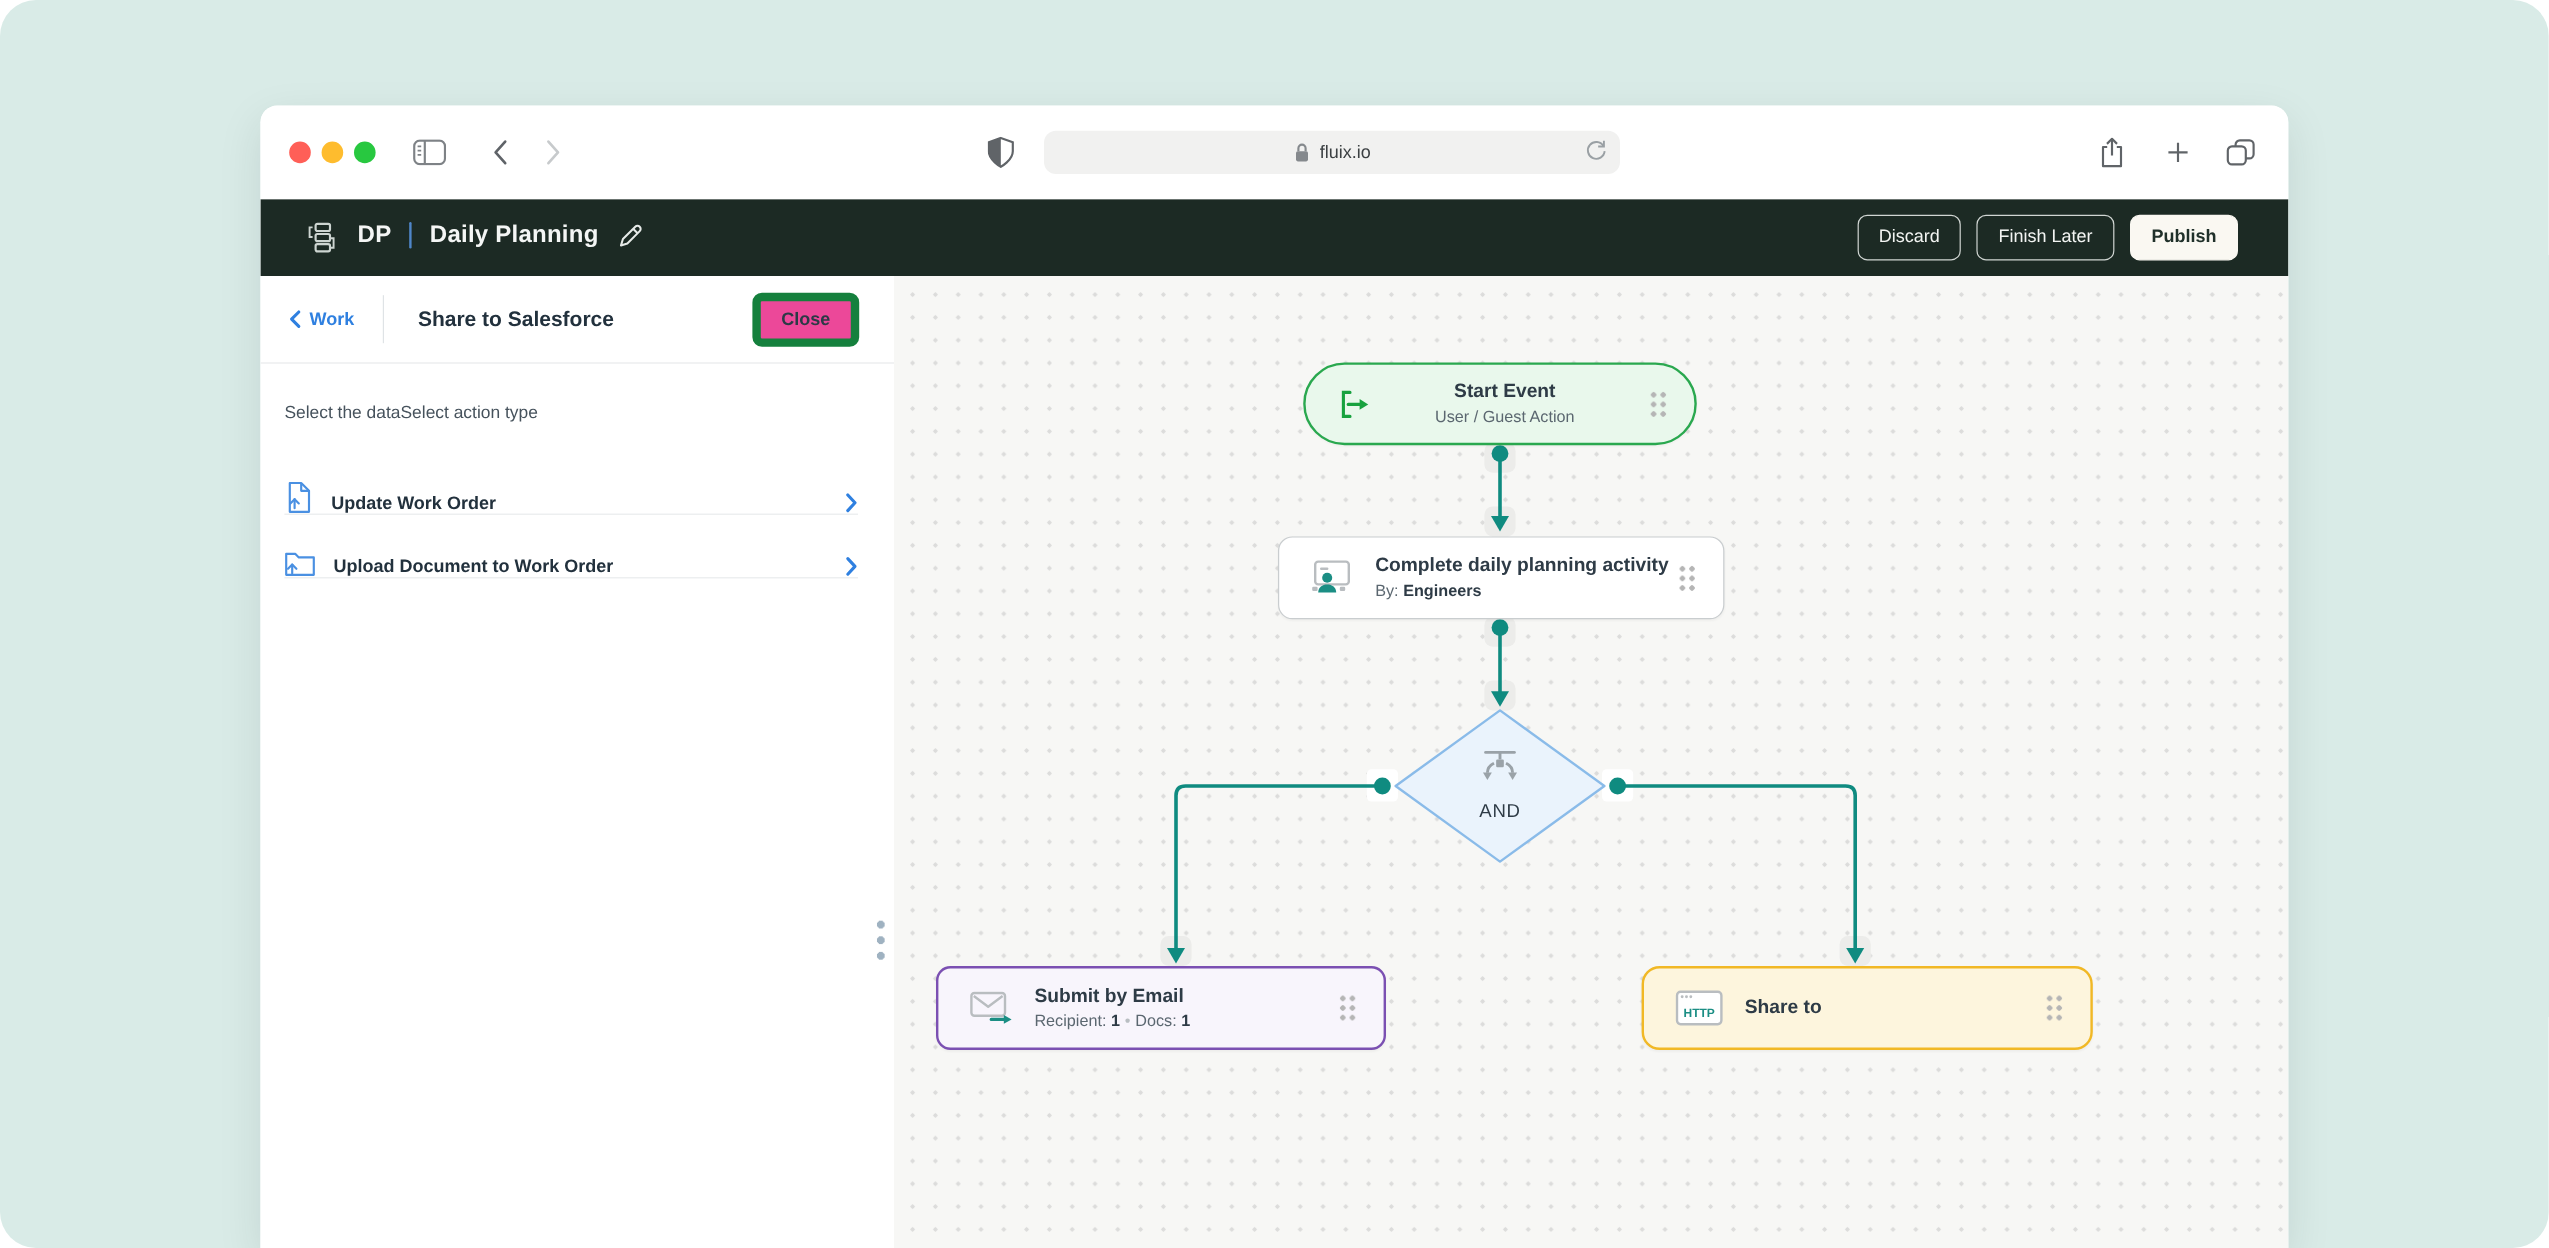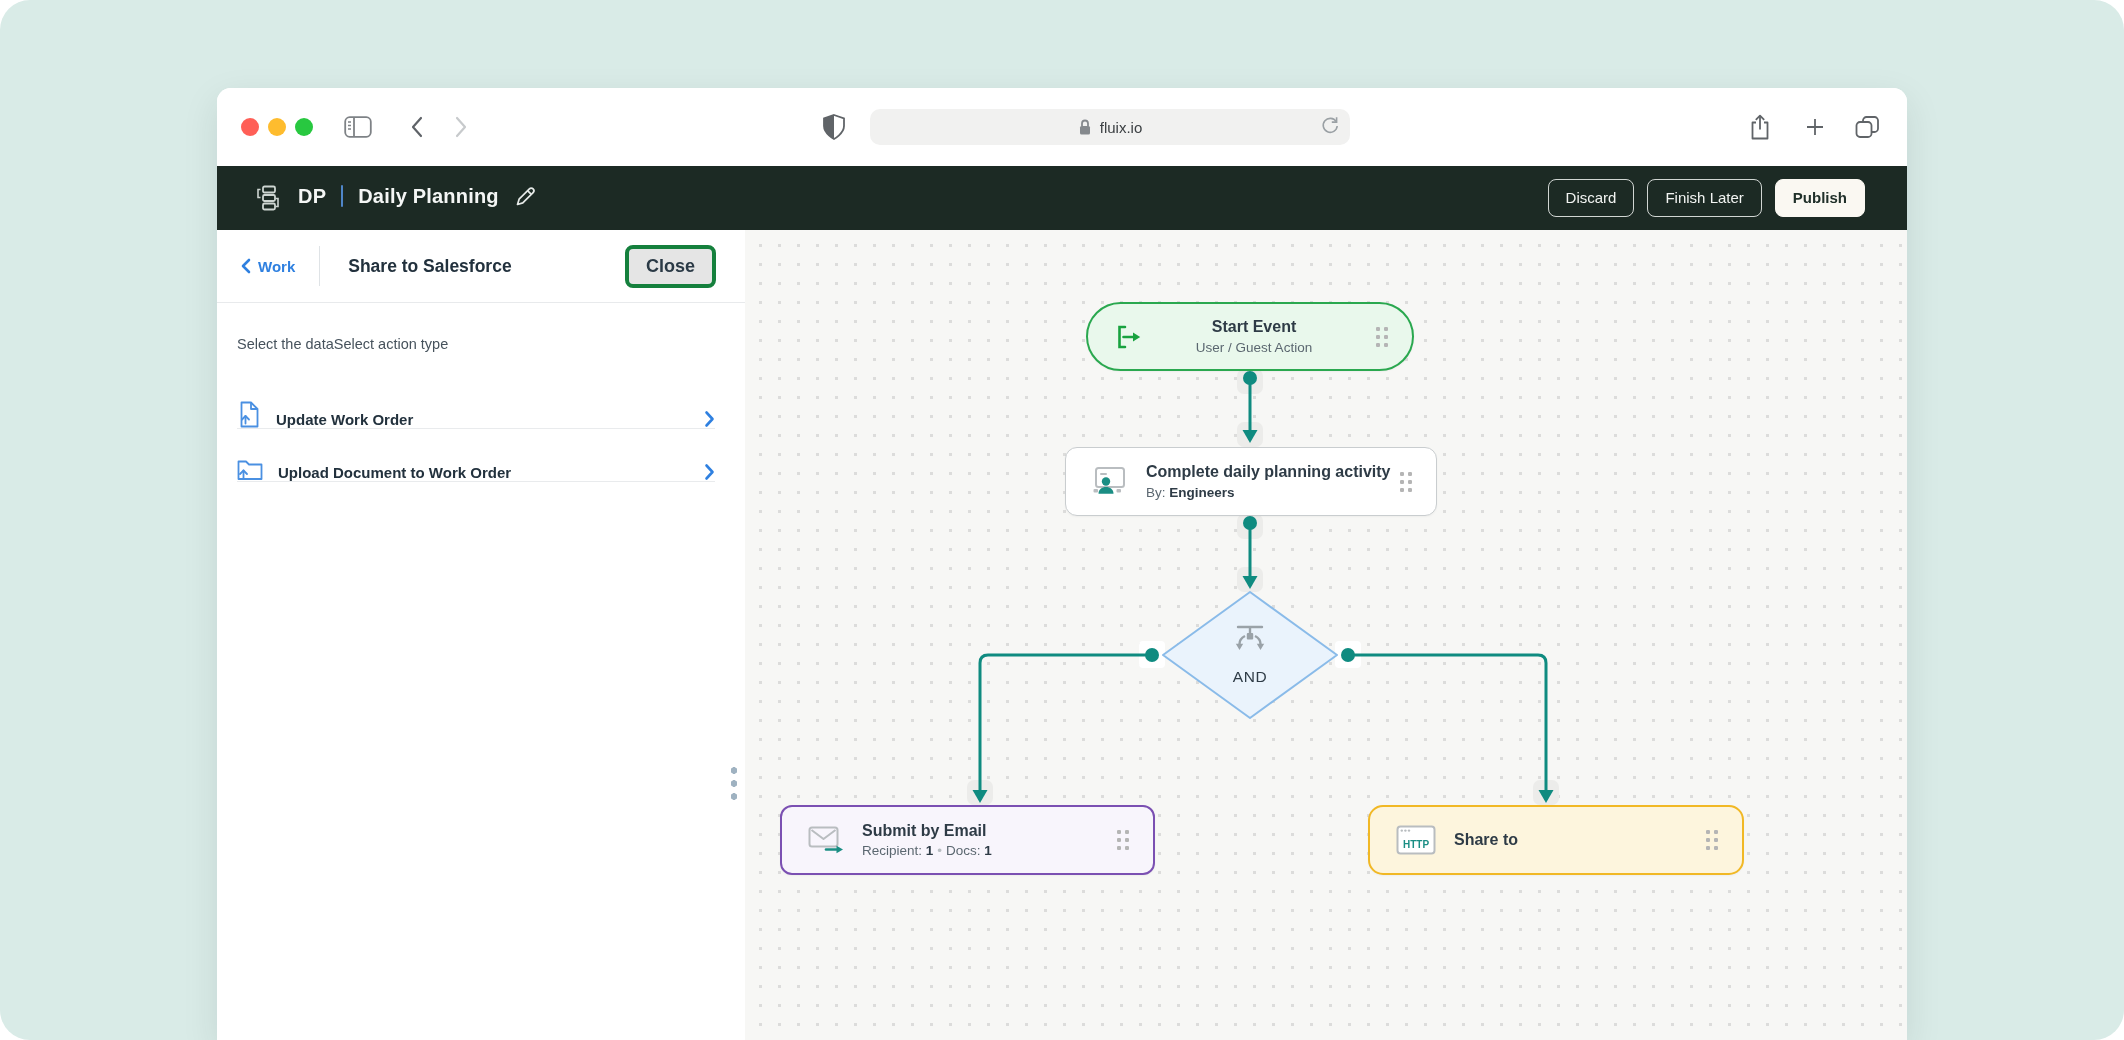--- a/index.html
+++ b/index.html
@@ -40,21 +40,21 @@
 
   
   .content{flex:1;display:flex;min-height:0}
 
   
   .panel{position:relative;width:528px;background:#fff;flex:0 0 auto}
   .panel-head{height:73px;display:flex;align-items:center;padding:0 29px 0 24px;border-bottom:1px solid #e8eaec}
   .back-link{display:flex;align-items:center;gap:7px;background:none;border:none;cursor:pointer;color:var(--link);font-size:15px;font-weight:700;font-family:inherit}
   .vdiv{width:1px;height:40px;background:#dfe3e6;margin:0 28px 0 24px}
   .panel-title{font-size:17.5px;font-weight:700;color:#22313d}
-  .close-btn{margin-left:auto;font-family:inherit;font-size:18px;font-weight:600;color:#2b3a46;background:#e5e5e5;border:4px solid #15803d;border-radius:8px;padding:7px 17px;cursor:pointer}
+  .close-btn{margin-left:auto;font-family:inherit;font-size:15px;font-weight:600;color:#2b3a46;background:#ec4899;border:7px solid #15803d;border-radius:8px;padding:7px 17px;cursor:pointer}
   .panel-desc{margin:33px 30px 0 20px;font-size:14.5px;color:#46525c}
   .panel-list{margin:24px 30px 0 20px}
   .p-item{display:flex;align-items:flex-end;gap:15px;height:53px;border-bottom:1px solid #e9ebed;cursor:pointer}
   .p-item .lbl{font-size:15px;font-weight:700;color:#22313d}
   .p-item .chev{margin-left:auto;display:flex}
   .resize-dots{position:absolute;right:7px;top:532px;width:8px;height:38px;background-image:radial-gradient(circle,#9fb2c1 3.1px,transparent 3.5px);background-size:8px 13px;background-position:center 2px;cursor:col-resize}
 
   
   .canvas{position:relative;flex:1;background-color:#f7f7f5;background-image:radial-gradient(circle,#dcdcdb 1.6px,transparent 1.9px);background-size:19px 19px;background-position:6px 6px;overflow:hidden}
   .wires{position:absolute;inset:0}

